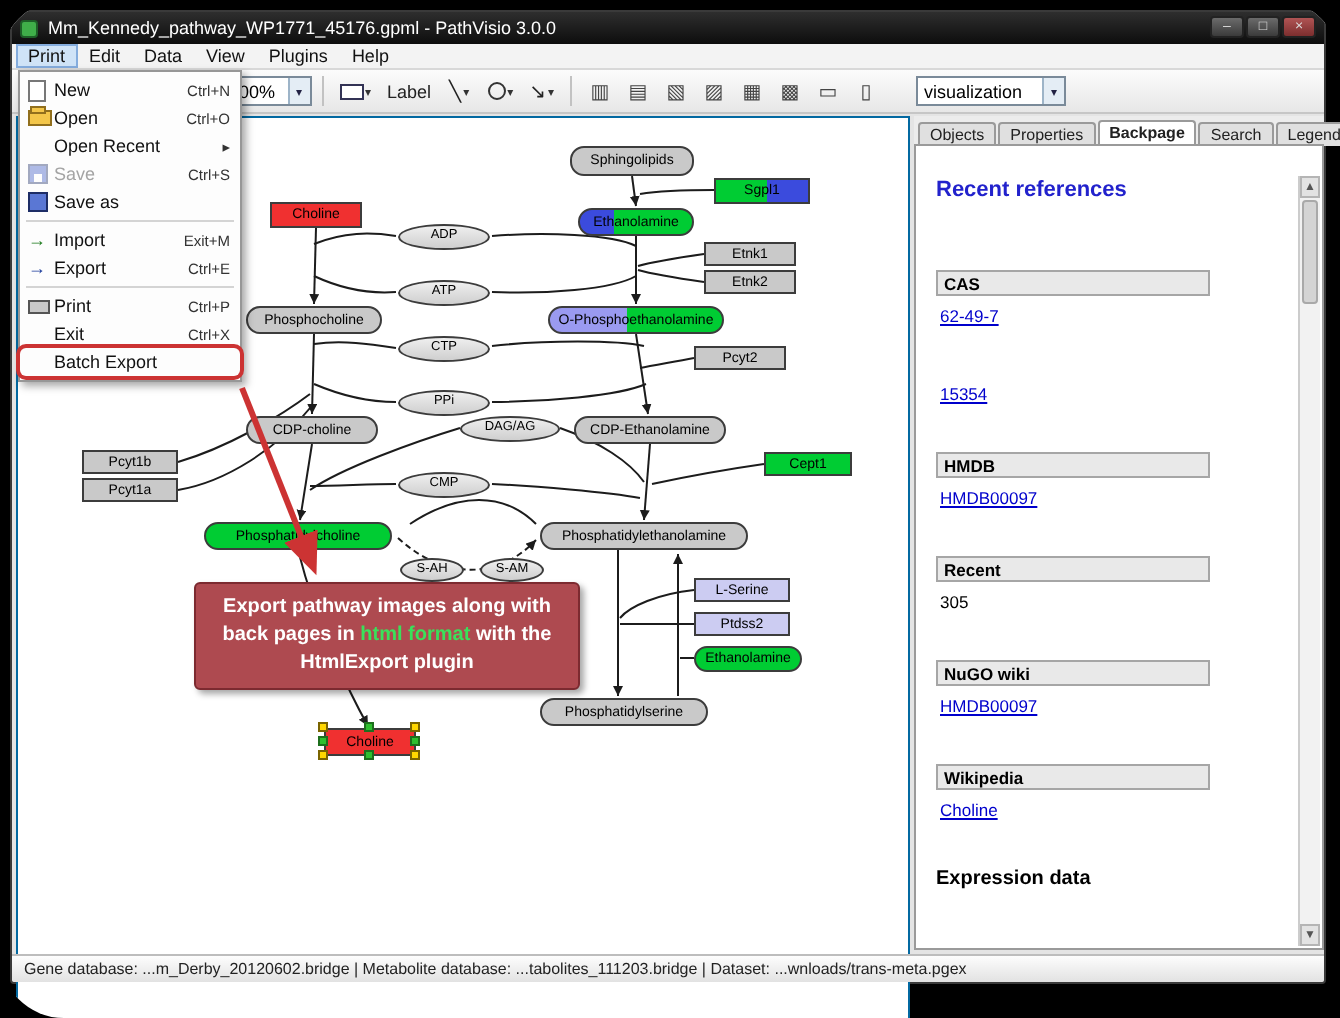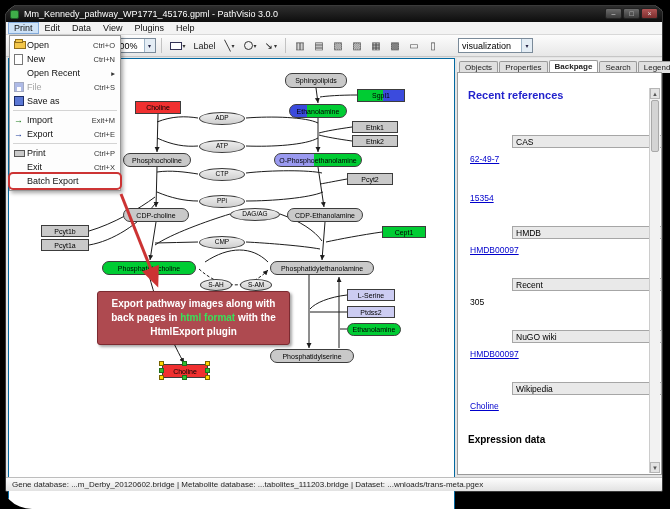--- a/index.html
+++ b/index.html
@@ -81,22 +81,22 @@
 
   
   .sidebar { position:absolute; left:451px; top:1px; width:205px; height:417px; background:#ececec; }
   .sb-tabs { height:14px; display:flex; align-items:flex-end; padding-left:2px; }
   .sb-tab { font-size:8px; padding:1px 5px; background:#e0e0e0; border:1px solid #9a9a9a; border-bottom:none;
             border-radius:2px 2px 0 0; margin-right:1px; color:#222; position:relative; top:1px; }
   .sb-tab.active { background:#fff; font-weight:bold; top:0; }
   .sb-content { position:absolute; left:0; top:14px; right:0; bottom:0; background:#fff; border:1px solid #9a9a9a; }
   .bp-heading { color:#2222cc; font-weight:bold; font-size:11px; margin:16px 0 34px 10px; }
   .bp-section { margin:0 0 21px 10px; }
-  .bp-header { width:150px; height:13px; background:#e9e9e9; border:1px solid #a6a6a6;
-               font-size:8.5px; font-weight:normal; padding:1px 3px; color:#000;margin-left:44px; }
+  .bp-header { width:137px; height:13px; background:#e9e9e9; border:1px solid #a6a6a6;
+               font-size:8.5px; font-weight:bold; padding:1px 3px; color:#000; }
   .bp-link { font-size:8.5px; color:#0000cc; text-decoration:underline; margin:4px 0 0 2px; display:inline-block; }
   .bp-value { font-size:8.5px; color:#000; margin:4px 0 0 2px; display:inline-block; }
   .bp-footer { font-weight:bold; font-size:10px; color:#000; margin:4px 0 0 10px; }
   .bp-scrollbar { position:absolute; right:1px; top:15px; bottom:1px; width:11px; background:#f2f2f2; border-left:1px solid #ccc; }
   .sb-arrow { height:11px; font-size:6px; text-align:center; line-height:11px; color:#555;
               background:#e3e3e3; border:1px solid #b5b5b5; }
   .sb-arrow.down { position:absolute; bottom:0; left:0; right:0; }
   .sb-arrow.up { position:absolute; top:0; left:0; right:0; }
   .sb-thumb { position:absolute; top:12px; left:1px; width:8px; height:52px; background:#d4d4d4;
               border:1px solid #a9a9a9; border-radius:2px; }
@@ -315,42 +315,42 @@
       </div>
     </div>
 
     <div class="statusbar">
       <span>Gene database: ...m_Derby_20120602.bridge | Metabolite database: ...tabolites_111203.bridge | Dataset: ...wnloads/trans-meta.pgex</span>
     </div>
 
     <div class="filemenu">
         <div class="fm-item">
           <span class="fm-ico">
+            <span class="ico-new"></span>
+          </span>
+          <span class="fm-label">New</span>
+          <span class="fm-right">Ctrl+N</span>
+        </div>
+        <div class="fm-item">
+          <span class="fm-ico">
             <span class="ico-open"></span>
           </span>
           <span class="fm-label">Open</span>
           <span class="fm-right">Ctrl+O</span>
-        </div>
-        <div class="fm-item">
-          <span class="fm-ico">
-            <span class="ico-new"></span>
-          </span>
-          <span class="fm-label">New</span>
-          <span class="fm-right">Ctrl+N</span>
         </div>
         <div class="fm-item">
           <span class="fm-ico"></span>
           <span class="fm-label">Open Recent</span>
           <span class="fm-right">▸</span>
         </div>
         <div class="fm-item disabled">
           <span class="fm-ico">
             <span class="ico-save"></span>
           </span>
-          <span class="fm-label">File</span>
+          <span class="fm-label">Save</span>
           <span class="fm-right">Ctrl+S</span>
         </div>
         <div class="fm-item">
           <span class="fm-ico">
             <span class="ico-saveas"></span>
           </span>
           <span class="fm-label">Save as</span>
           <span class="fm-right"></span>
         </div>
         <div class="fm-sep"></div>

